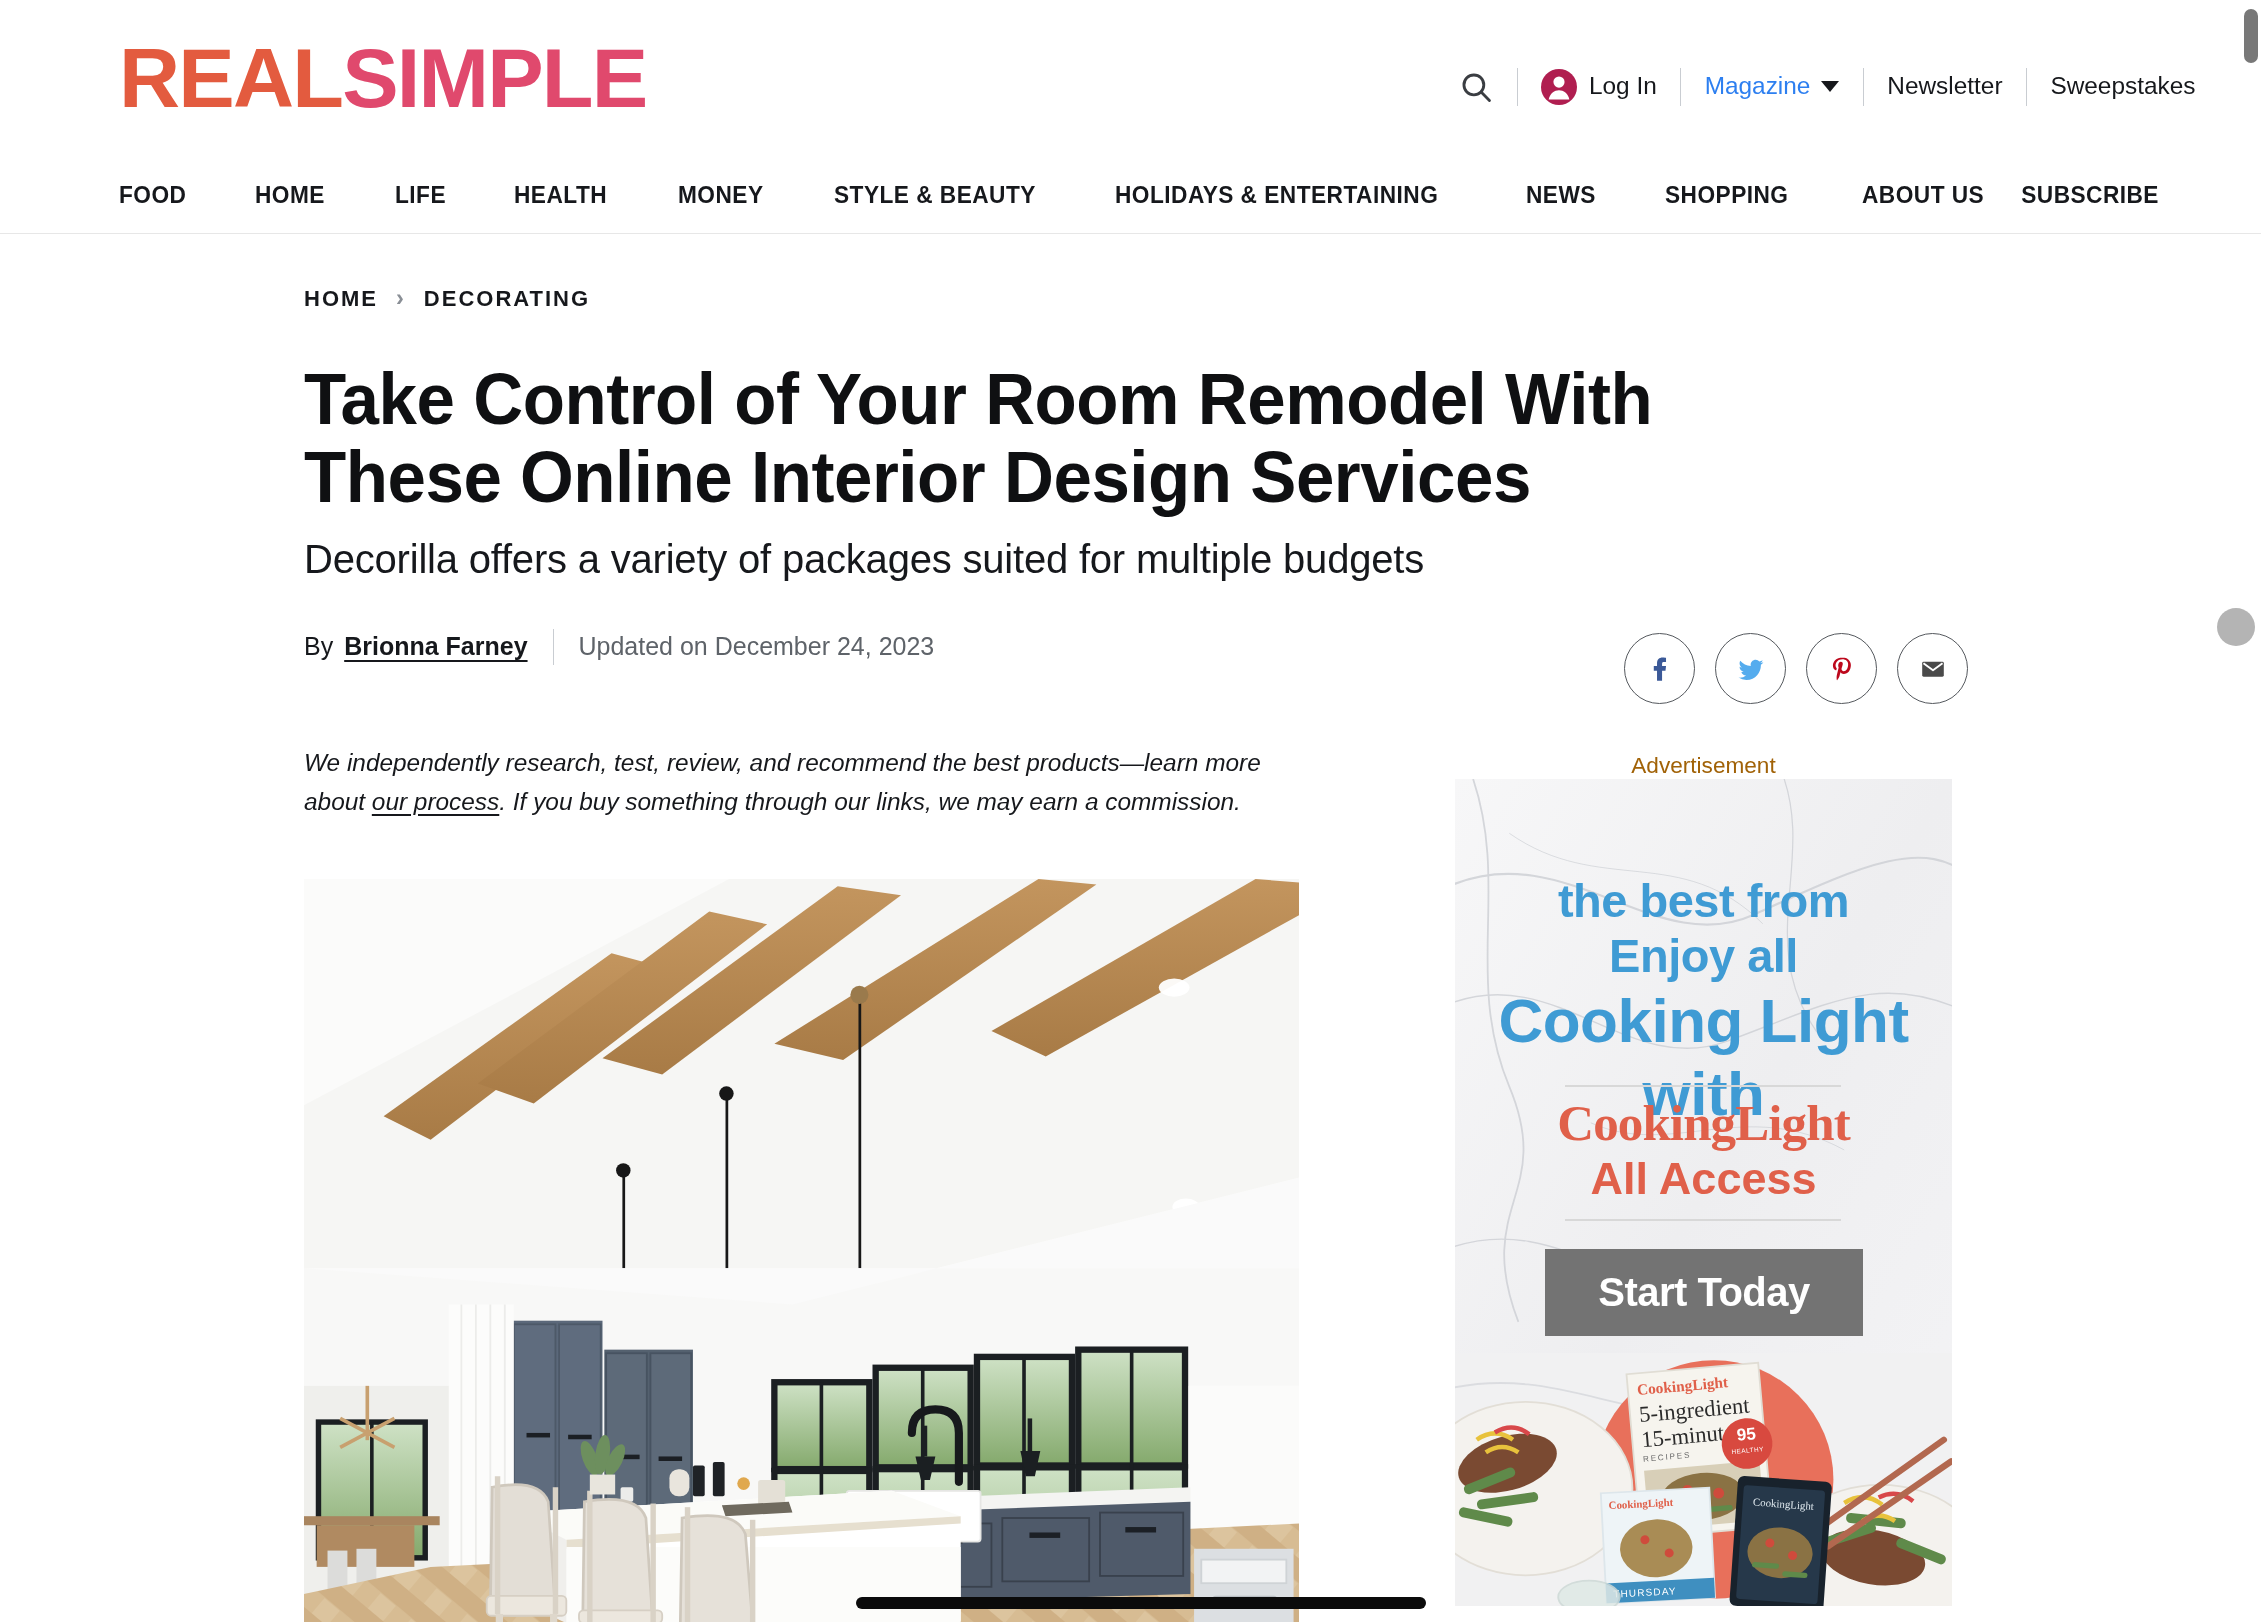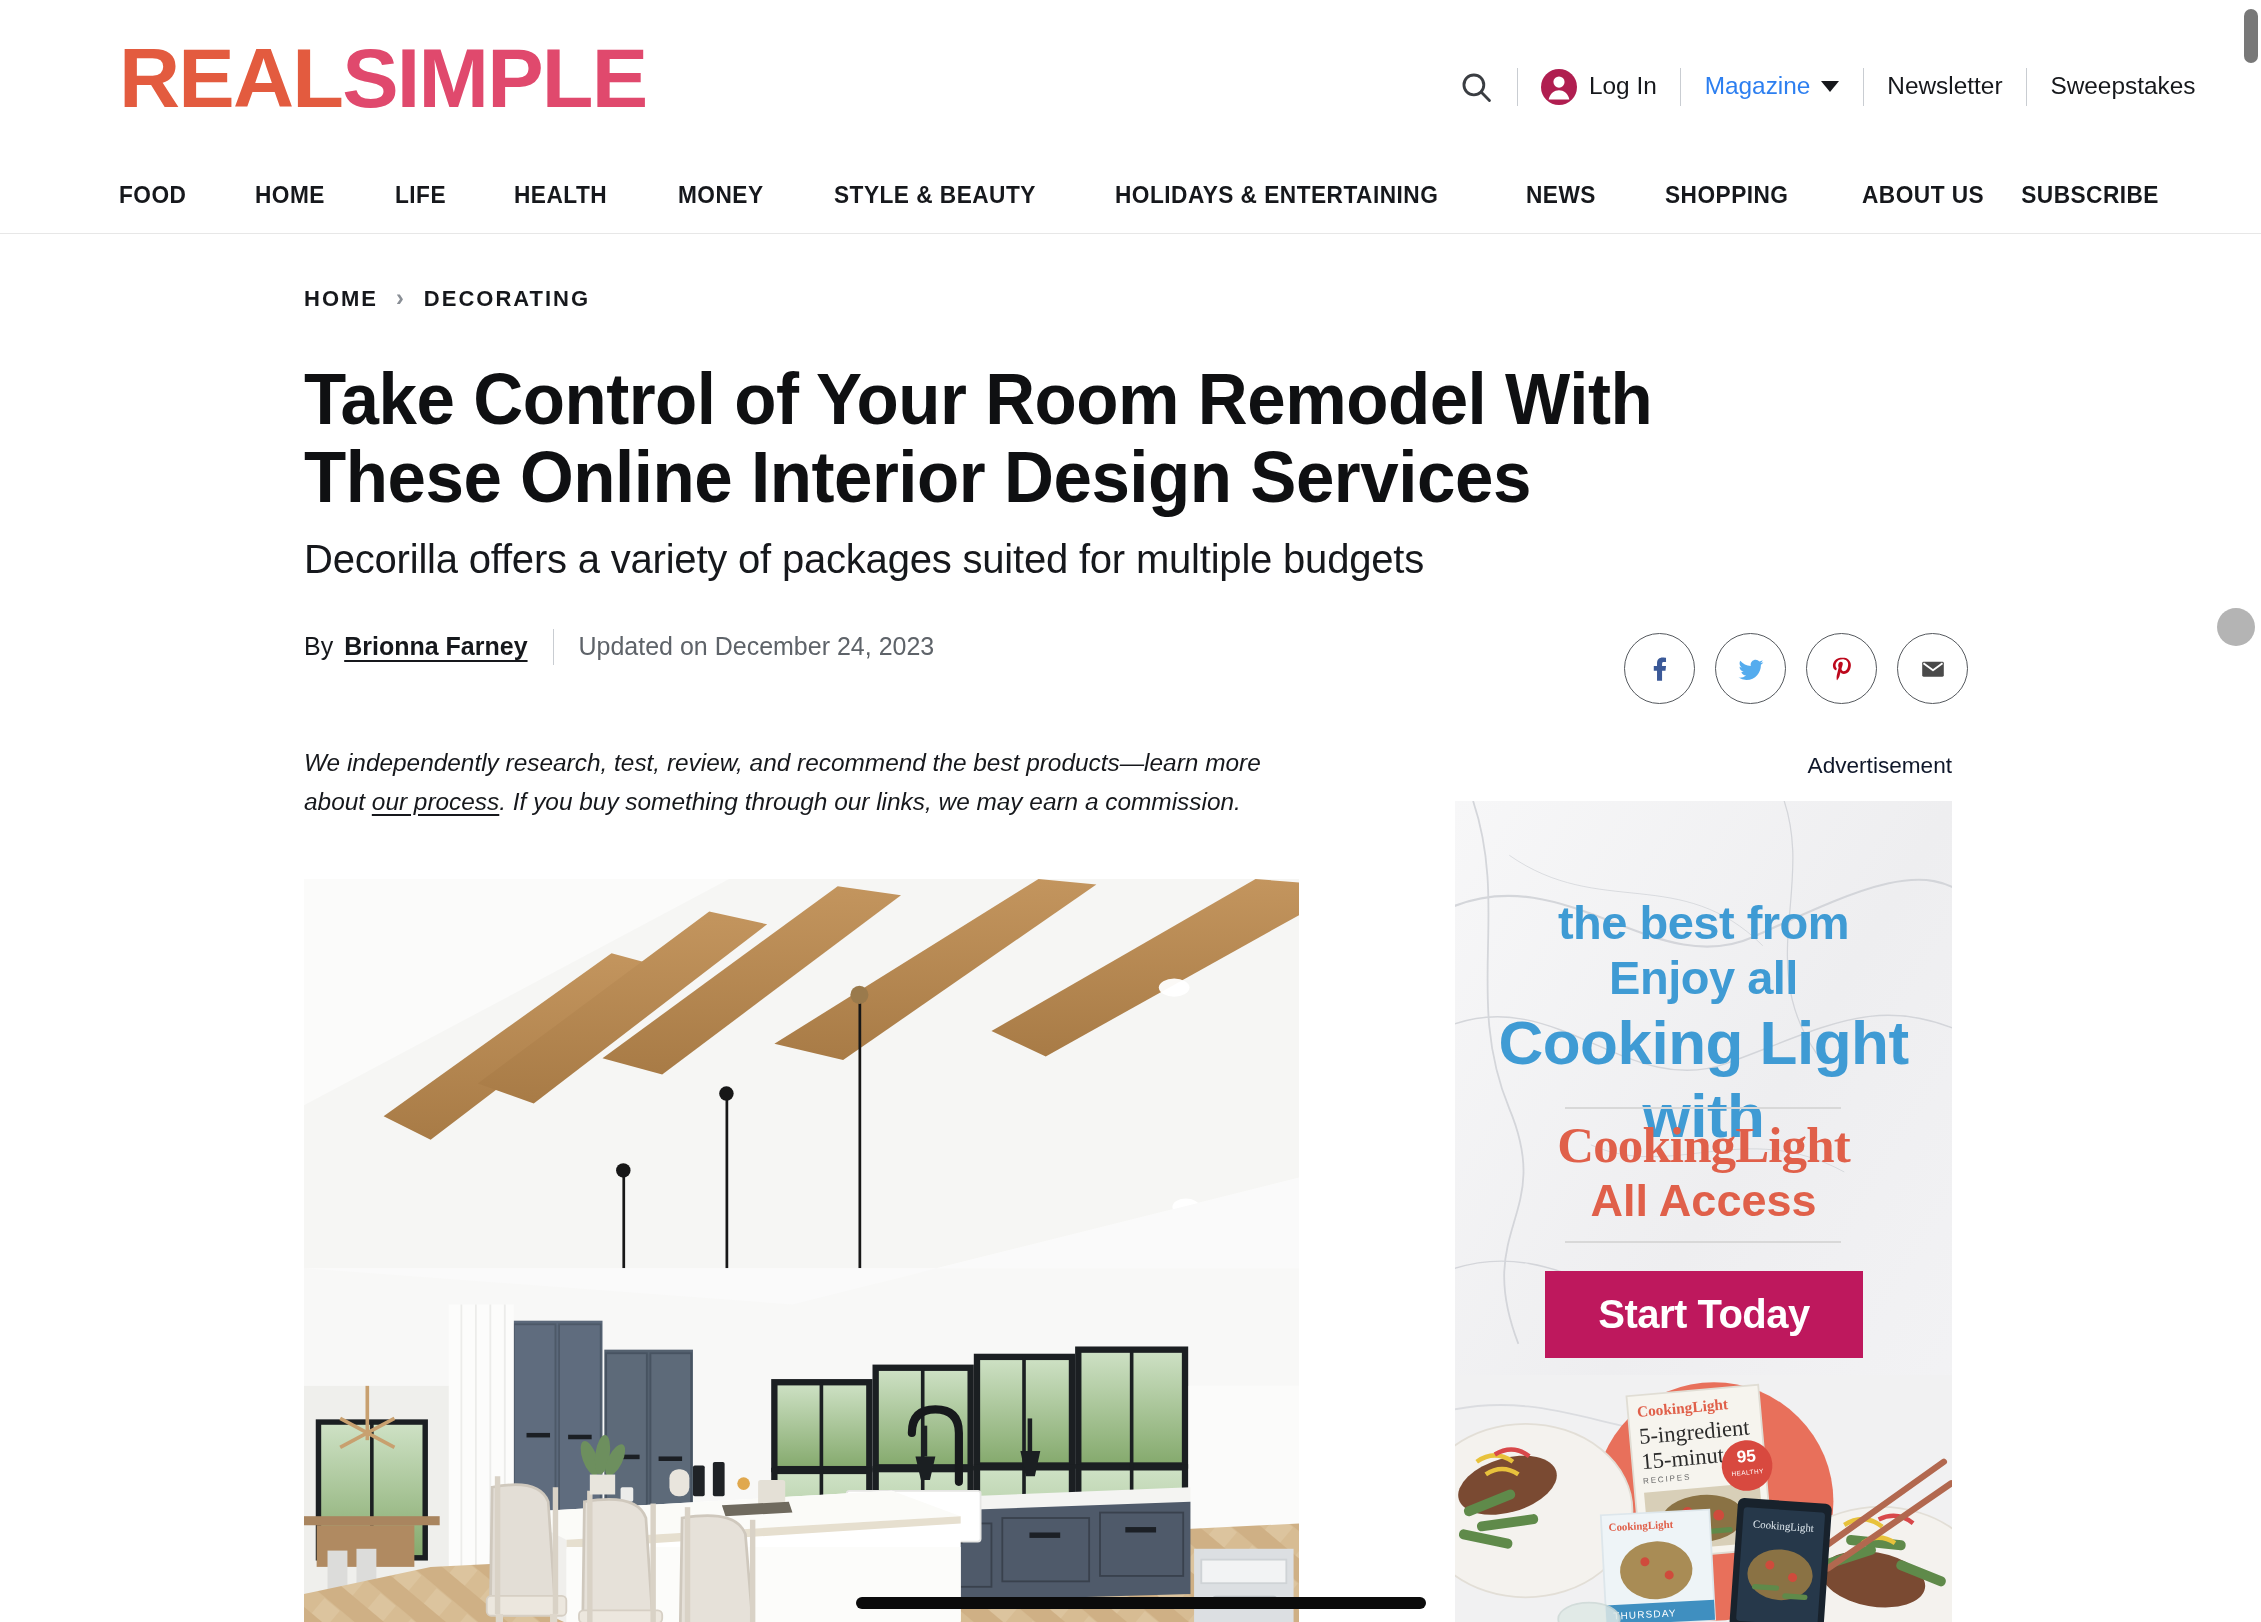--- a/index.html
+++ b/index.html
@@ -170,24 +170,23 @@
   }
 
   
   .ad-col {
     position: absolute;
     left: 1455px;
     top: 753px;
     width: 497px;
   }
   .ad-label {
-    text-align: right;
+    text-align: center;
     font-size: 22.6px;
-    color: #0f172a;
-    margin-bottom: 22px;
+    color: #a16207;
   }
   .ad-box {
     position: relative;
     width: 497px; height: 827px;
     overflow: hidden;
     background: #f4f4f5;
   }
 
   
   .vscroll-track {
@@ -553,21 +552,21 @@
 
       <div style="position:absolute; left:110px; top:306px; width:276px; height:1.8px; background:#d8d8d8;"></div>
 
       <div style="position:absolute; left:0; top:318px; width:497px; text-align:center;">
         <div style="font-family:'Liberation Serif',serif; font-size:51px; font-weight:700; color:#e0604a; line-height:1.05; letter-spacing:-0.9px;">CookingLight</div>
         <div style="font-size:45px; font-weight:700; color:#e0604a; line-height:1.1; margin-top:3.6px;">All Access</div>
       </div>
 
       <div style="position:absolute; left:110px; top:440px; width:276px; height:1.8px; background:#d8d8d8;"></div>
 
-      <div style="position:absolute; left:90px; top:470px; width:318px; height:87px; background:#be185d; display:flex; align-items:center; justify-content:center;">
+      <div style="position:absolute; left:90px; top:470px; width:318px; height:87px; background:#737373; display:flex; align-items:center; justify-content:center;">
         <span style="color:#ffffff; font-size:40px; font-weight:700; letter-spacing:-0.5px;">Start Today</span>
       </div>
 
       
       <svg viewBox="0 0 549 280" width="497" height="253" preserveAspectRatio="none" style="position:absolute; left:0; top:574px;">
         <rect width="549" height="280" fill="#f1f1f2"></rect>
         <g stroke="#d6d8dc" fill="none" opacity="0.8">
           <path d="M-10 40 C 120 10, 200 90, 320 60" stroke-width="2"></path>
           <path d="M-10 170 C 90 140, 170 220, 300 190" stroke-width="1.4"></path>
         </g>

